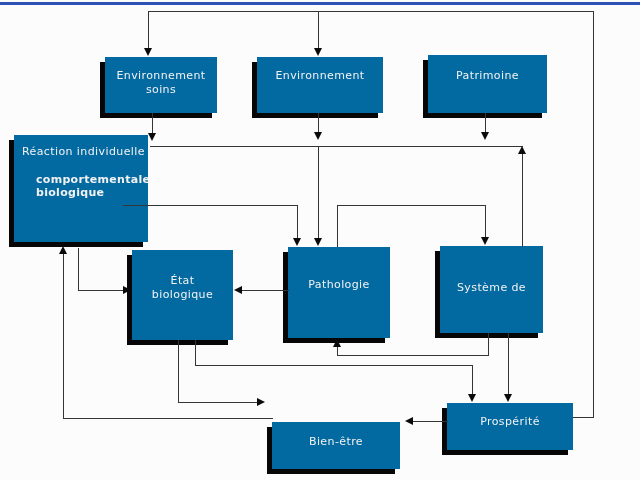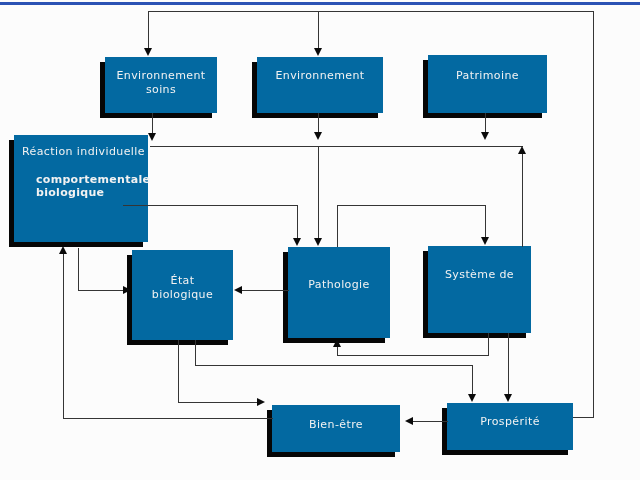--- a/index.html
+++ b/index.html
@@ -47,24 +47,24 @@
           <span class="sub">biologique</span>
         </div>
       </div>
       <div class="node" style="left: 132px; top: 250px; width: 101px; height: 90px; padding-top: 24px;">
         <div>État</div>
         <div>biologique</div>
       </div>
       <div class="node" style="left: 288px; top: 247px; width: 102px; height: 91px; padding-top: 31px;">
         <div>Pathologie</div>
       </div>
-      <div class="node" style="left: 428px; top: 246px; width: 103px; height: 87px; padding-top: 22px;">
+      <div class="node" style="left: 440px; top: 246px; width: 103px; height: 87px; padding-top: 35px;">
         <div>Système de</div>
       </div>
-      <div class="node" style="left: 272px; top: 405px; width: 128px; height: 47px; padding-top: 13px;">
+      <div class="node" style="left: 272px; top: 422px; width: 128px; height: 47px; padding-top: 13px;">
         <div>Bien-être</div>
       </div>
       <div class="node" style="left: 447px; top: 403px; width: 126px; height: 47px; padding-top: 12px;">
         <div>Prospérité</div>
       </div>
     </div>
   <div id="lines">
       <div class="seg" style="background: rgb(53, 53, 53); left: 148px; top: 11px; width: 446px; height: 1px;"></div>
       <div class="seg" style="background: rgb(53, 53, 53); left: 148px; top: 11px; width: 1px; height: 39px;"></div>
       <div class="seg" style="background: rgb(53, 53, 53); left: 318px; top: 11px; width: 1px; height: 39px;"></div>

